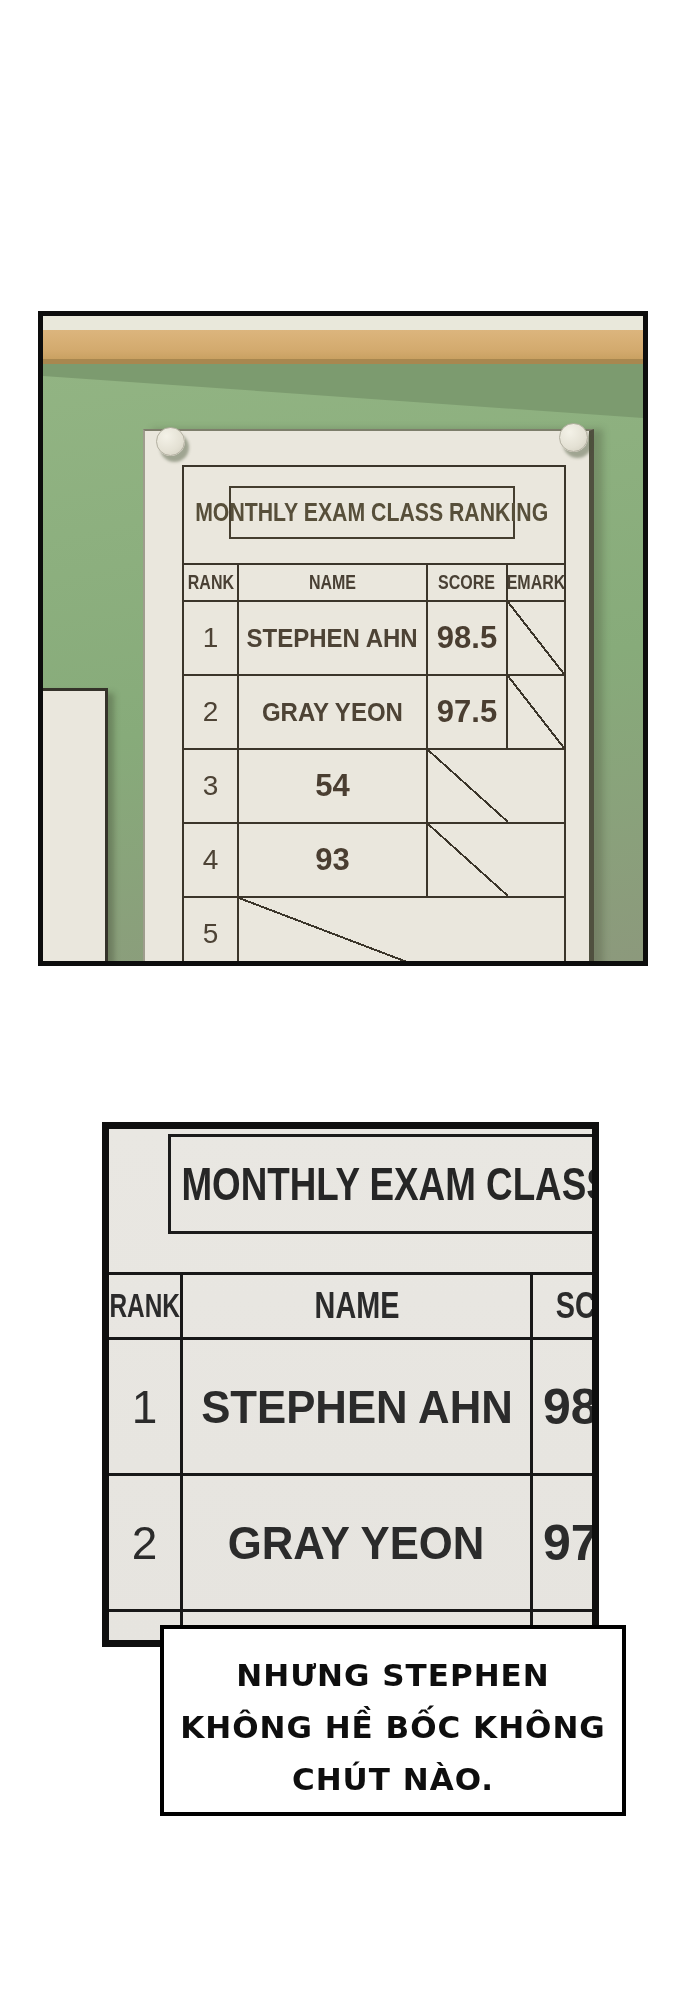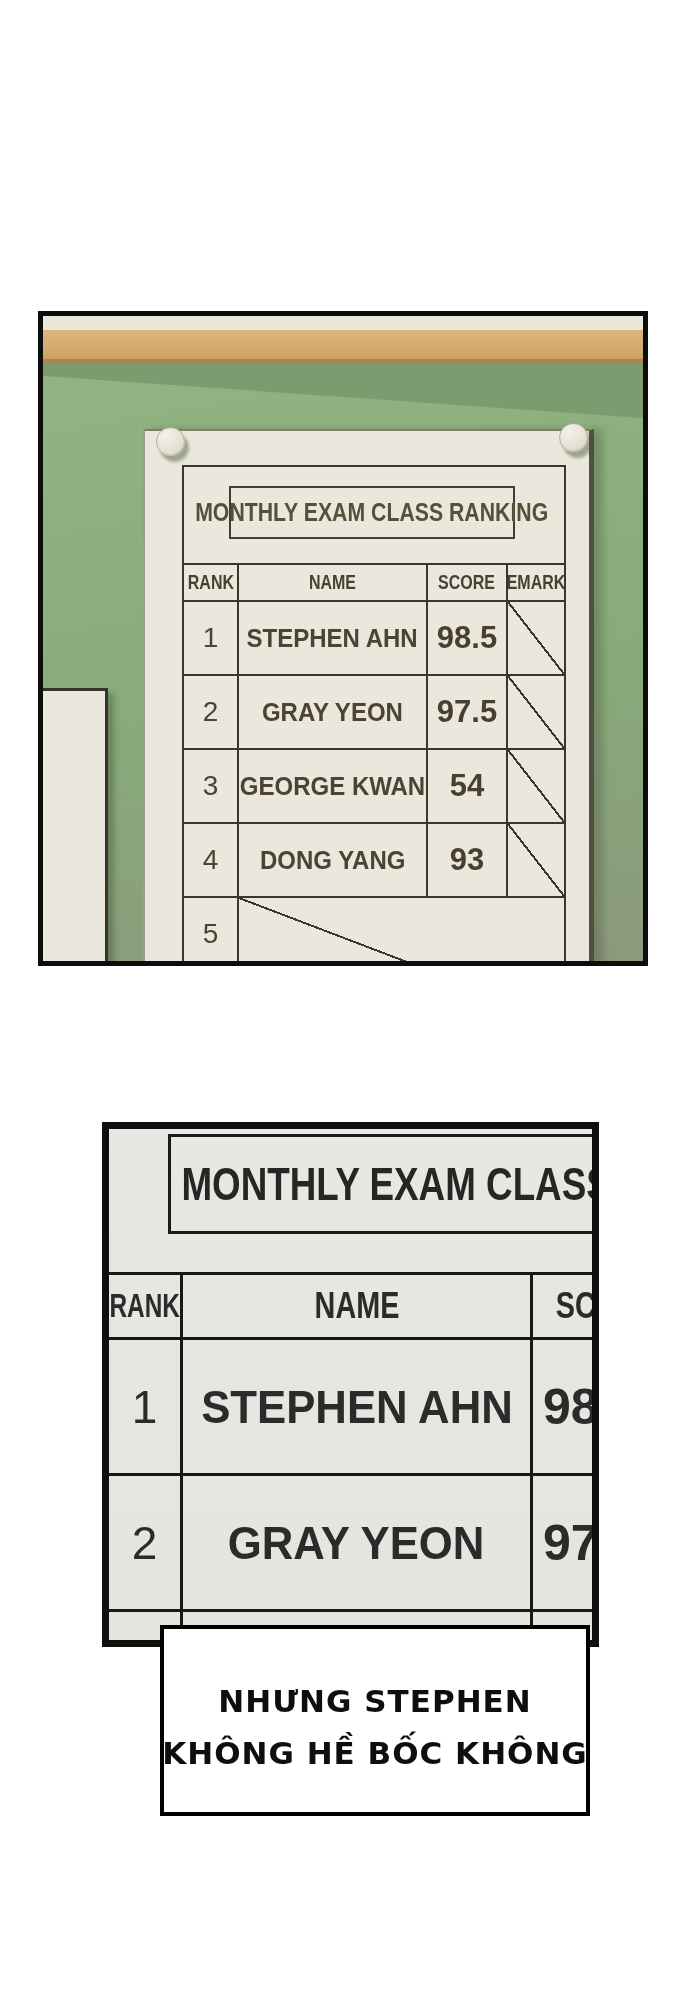--- a/index.html
+++ b/index.html
@@ -72,21 +72,21 @@
   .t2-cell.left{justify-content:flex-start;padding-left:10px;}
   .t2-hdr-txt{display:inline-block;white-space:nowrap;font-size:36px;font-weight:bold;
         color:#2b2b2b;transform:scaleX(.8);}
   .t2-hdr-rank{transform:scaleX(.74);font-size:33px;}
   .t2-rank{font-size:46px;}
   .t2-name{font-size:46px;font-weight:bold;white-space:nowrap;}
   .t2-name span{display:inline-block;transform:scaleX(.95);}
   .t2-score{font-size:50px;font-weight:bold;white-space:nowrap;}
 
   
-  .caption{position:absolute;left:160px;top:1625px;width:430px;height:191px;box-sizing:border-box;
+  .caption{position:absolute;left:160px;top:1625px;width:466px;height:191px;box-sizing:border-box;
         background:#ffffff;border:4px solid #000;z-index:6;
         display:flex;flex-direction:column;align-items:center;justify-content:center;
         padding-top:12px;}
   .caption div{font-family:"DejaVu Sans",sans-serif;font-size:31px;font-weight:700;
         color:#0e0e0e;letter-spacing:1px;line-height:52px;white-space:nowrap;}
 </style>
 </head>
 <body>
 
 <div class="page">
@@ -131,31 +131,25 @@
         <div class="t1-row">
           <div class="t1-cell t1-rank">2</div>
           <div class="t1-cell t1-name">
               <span>GRAY YEON</span>
             </div>
           <div class="t1-cell t1-score">97.5</div>
           <div class="t1-cell t1-remarks"></div>
         </div>
         <div class="t1-row">
           <div class="t1-cell t1-rank">3</div>
-          <div class="t1-cell t1-name">
-              <span>GEORGE KWAN</span>
-            </div>
           <div class="t1-cell t1-score">54</div>
           <div class="t1-cell t1-remarks"></div>
         </div>
         <div class="t1-row">
           <div class="t1-cell t1-rank">4</div>
-          <div class="t1-cell t1-name">
-              <span>DONG YANG</span>
-            </div>
           <div class="t1-cell t1-score">93</div>
           <div class="t1-cell t1-remarks"></div>
         </div>
         <div class="t1-row">
           <div class="t1-cell t1-rank">5</div>
           <div class="t1-cell t1-remarks"></div>
         </div>
       </div>
     </div>
 
@@ -197,15 +191,16 @@
         <div class="t2-cell"></div>
         <div class="t2-cell"></div>
         <div class="t2-cell"></div>
       </div>
     </div>
   </section>
 
   <div class="caption">
     <div>NHƯNG STEPHEN</div>
     <div>KHÔNG HỀ BỐC KHÔNG</div>
+    <div>CHÚT NÀO.</div>
   </div>
 
 </div>
 
 </body></html>

